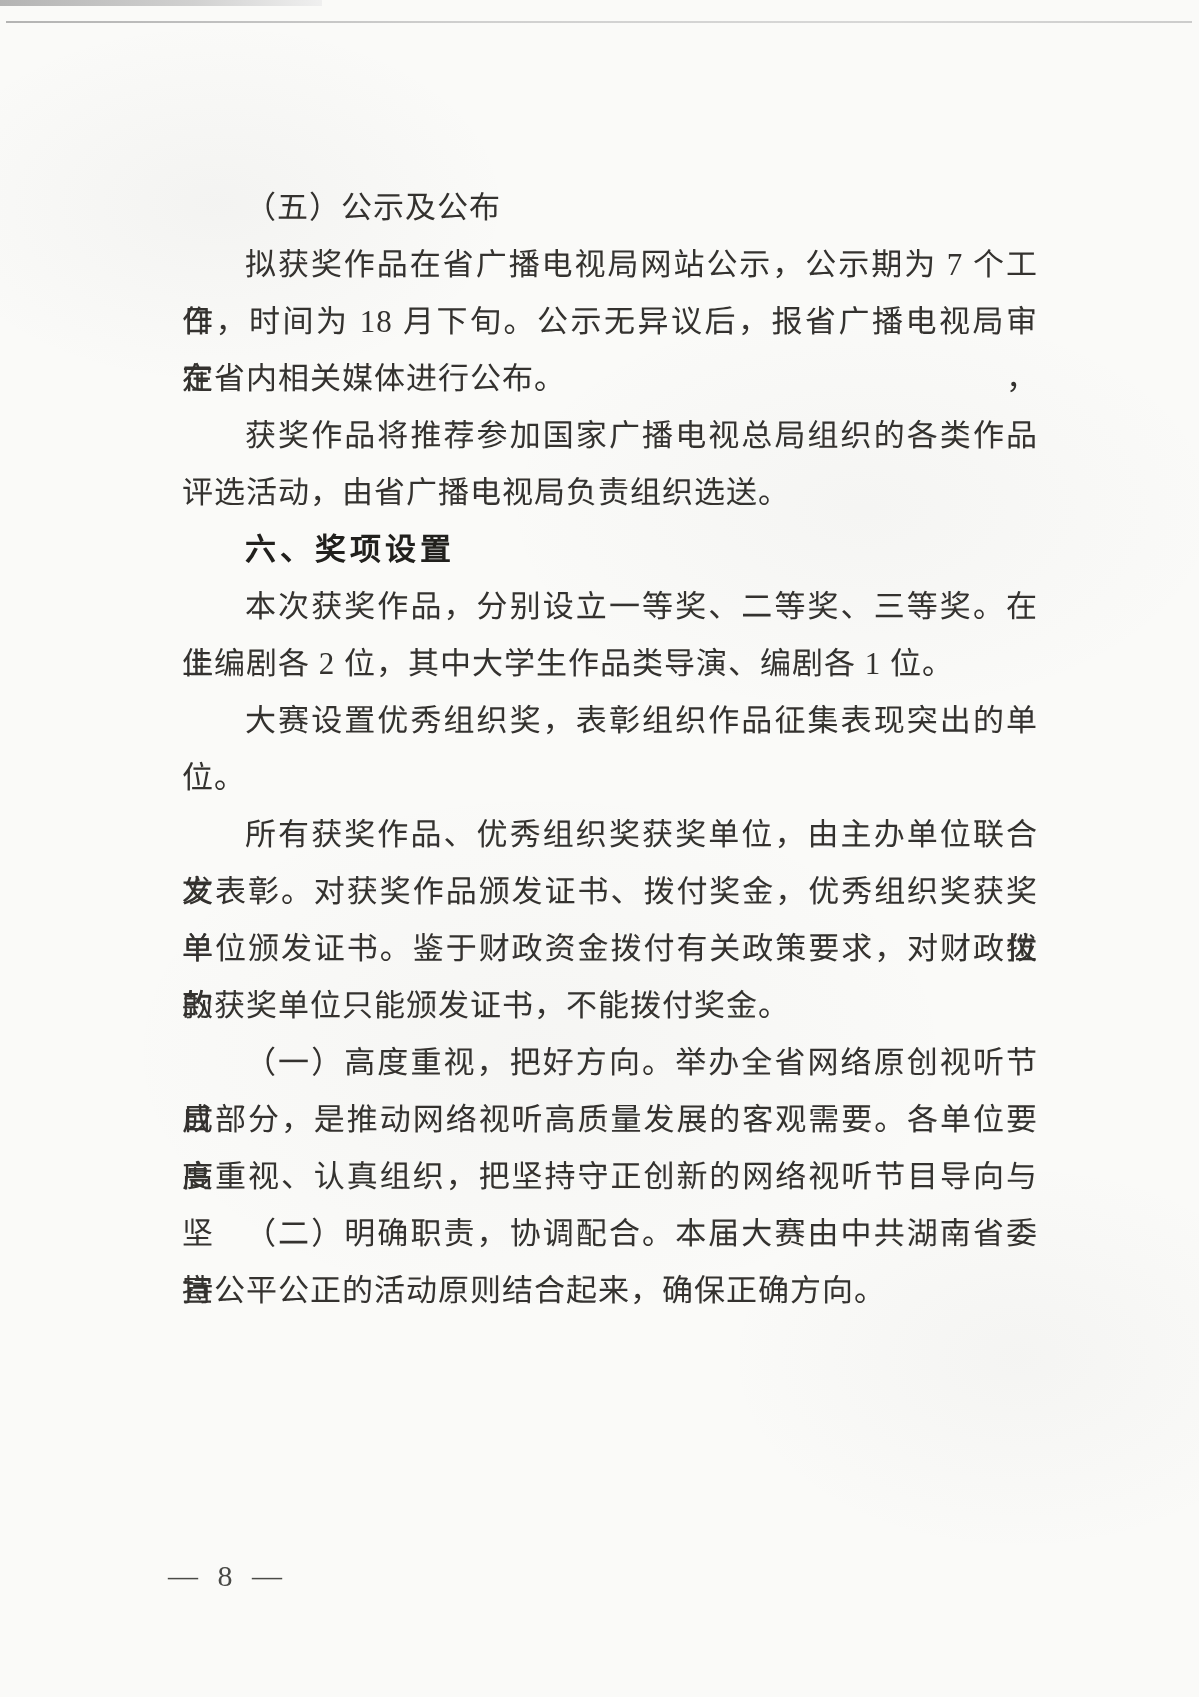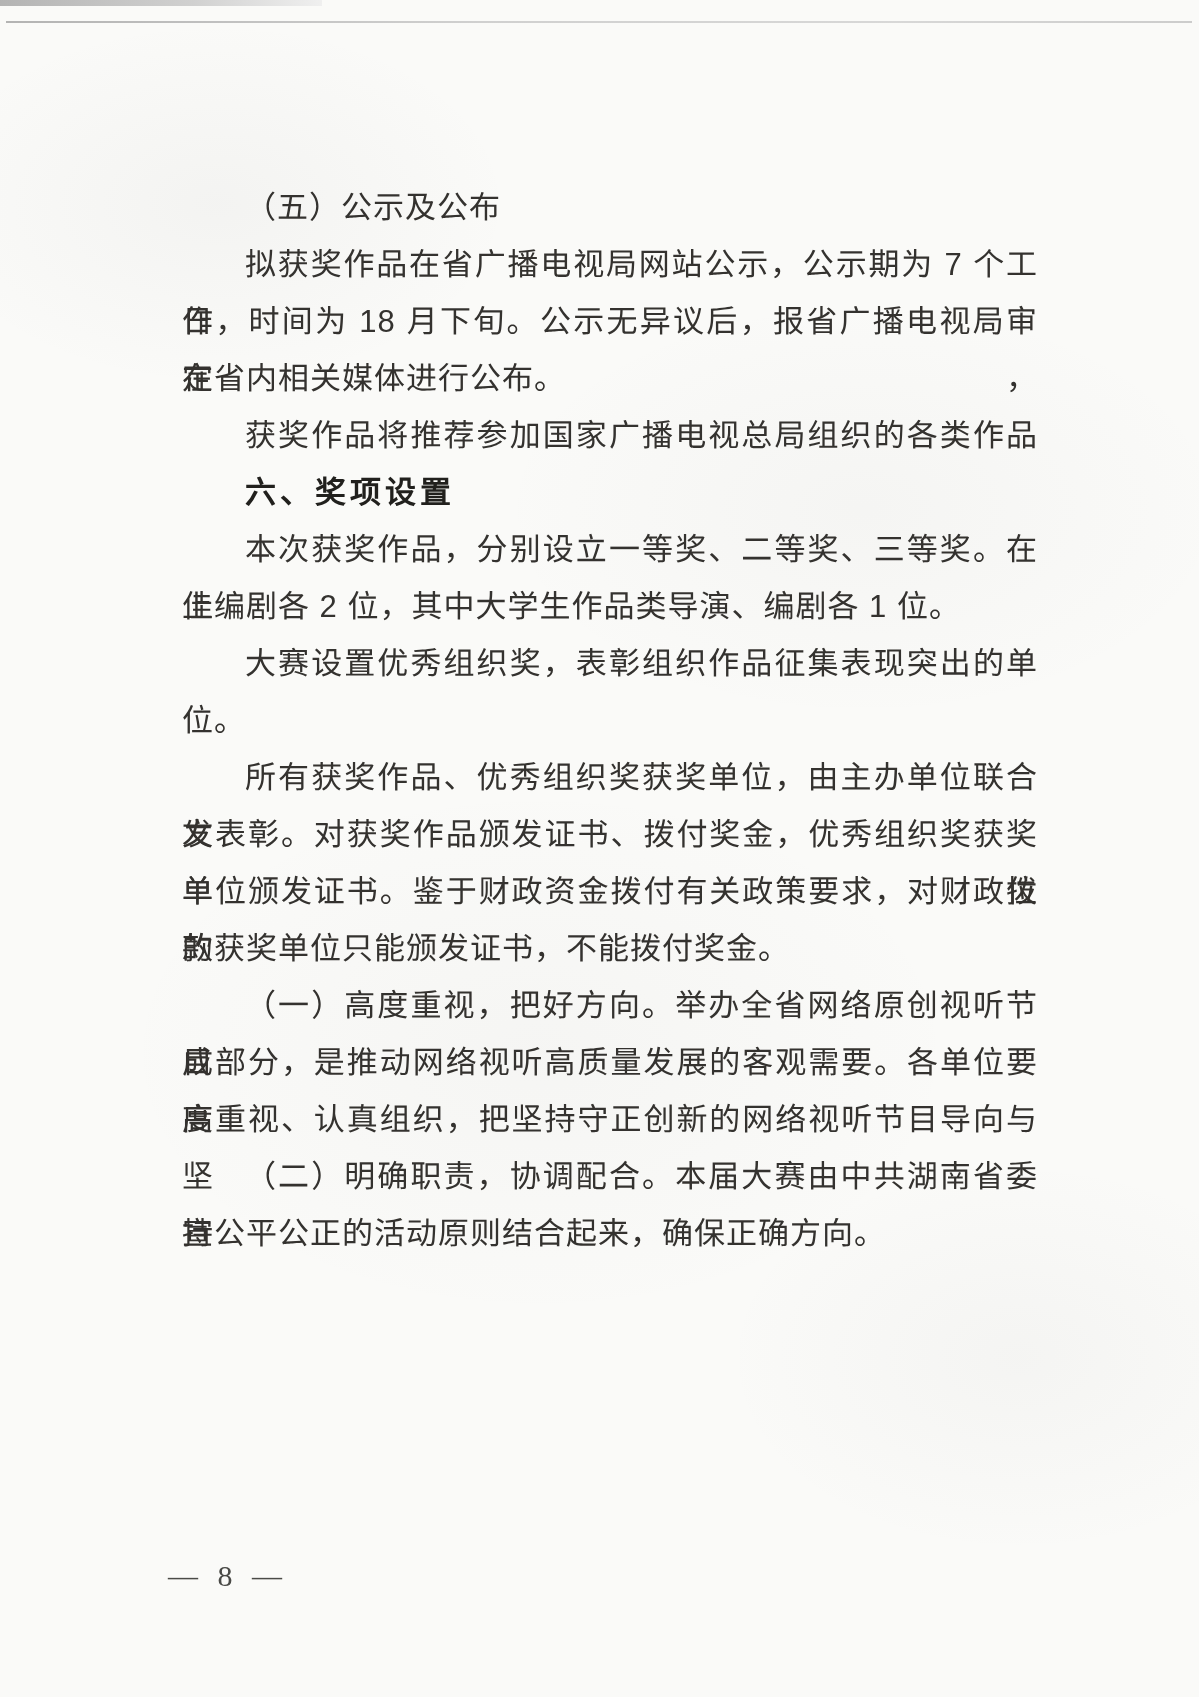--- a/index.html
+++ b/index.html
@@ -41,21 +41,21 @@
     background: linear-gradient(to right, #9c9c9c 0%, #c2c2c2 40%, #cccccc 75%, #bdbdbd 100%);
     opacity: 0.75;
   }
   .doc-body {
     position: absolute;
     left: 182px;
     top: 179px;
     width: 856px;
   }
   .line {
-    font-family: Liberation Sans, sans-serif;
+    font-family: Liberation Serif, serif;
     font-size: 31px;
     line-height: 57px;
     height: 57px;
     color: var(--ink, #34322f);
     text-align: left;
     letter-spacing: 1px;
     white-space: nowrap;
   }
   .line.justify {
     white-space: normal;
@@ -93,20 +93,21 @@
   <div class="scan-bar"></div>
   <div class="scan-rule"></div>
 
   <div class="doc-body">
 
   <div class="line indent">（五）公示及公布</div>
       <div class="line indent justify">拟获奖作品在省广播电视局网站公示，公示期为 7 个工作</div>
       <div class="line justify">日，时间为 18 月下旬。公示无异议后，报省广播电视局审定，</div>
       <div class="line">在省内相关媒体进行公布。</div>
       <div class="line indent justify">获奖作品将推荐参加国家广播电视总局组织的各类作品</div>
+      <div class="line">评选活动，由省广播电视局负责组织选送。</div>
       <div class="line heading indent">六、奖项设置</div>
       <div class="line indent justify">本次获奖作品，分别设立一等奖、二等奖、三等奖。在上</div>
       <div class="line">佳编剧各 2 位，其中大学生作品类导演、编剧各 1 位。</div>
       <div class="line indent justify">大赛设置优秀组织奖，表彰组织作品征集表现突出的单</div>
       <div class="line">位。</div>
       <div class="line indent justify">所有获奖作品、优秀组织奖获奖单位，由主办单位联合发</div>
       <div class="line justify">文表彰。对获奖作品颁发证书、拨付奖金，优秀组织奖获奖单位</div>
       <div class="line justify">单位颁发证书。鉴于财政资金拨付有关政策要求，对财政拨款</div>
       <div class="line">的获奖单位只能颁发证书，不能拨付奖金。</div>
       <div class="line indent justify">（一）高度重视，把好方向。举办全省网络原创视听节目</div>

